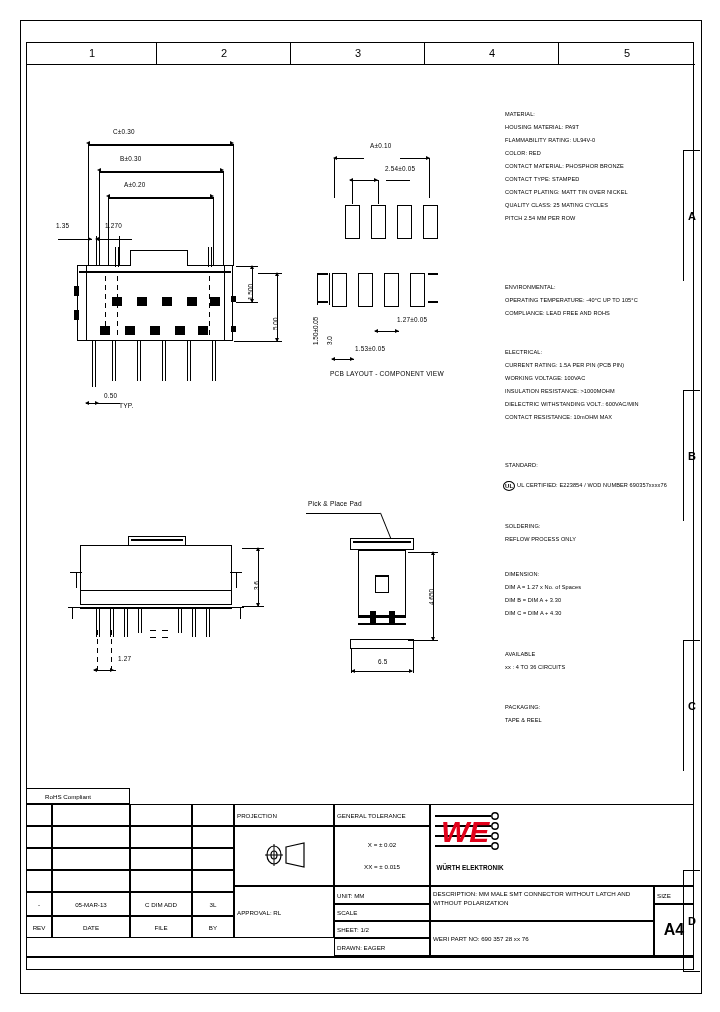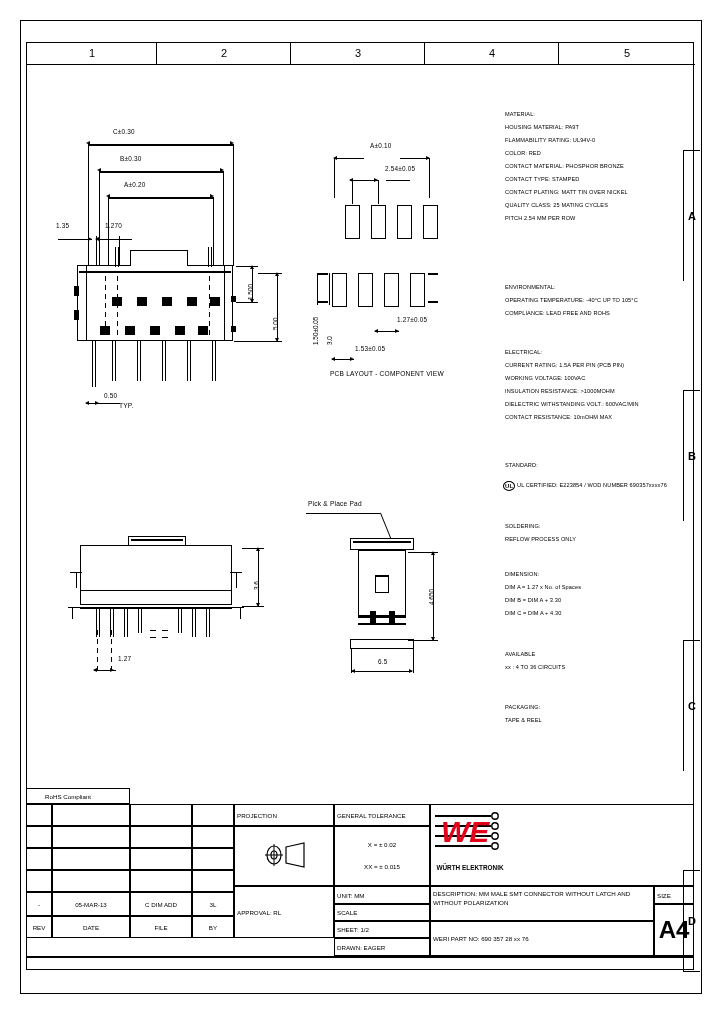--- a/index.html
+++ b/index.html
@@ -31,21 +31,21 @@
       display:flex;align-items:center;padding-left:2px;white-space:nowrap;overflow:hidden;}
   .tbc{justify-content:center;padding-left:0;}
 
   .arr{position:absolute;width:0;height:0;}
   .arrL{border-top:2px solid transparent;border-bottom:2px solid transparent;border-right:4px solid #000;}
   .arrR{border-top:2px solid transparent;border-bottom:2px solid transparent;border-left:4px solid #000;}
   .arrU{border-left:2px solid transparent;border-right:2px solid transparent;border-bottom:4px solid #000;}
   .arrD{border-left:2px solid transparent;border-right:2px solid transparent;border-top:4px solid #000;}
 
   .logoWrap{position:absolute;left:433px;top:808px;width:72px;height:64px;}
-  .a4{position:absolute;font-weight:bold;font-size:24px;}
+  .a4{position:absolute;font-weight:bold;font-size:16px;}
 </style>
 </head>
 <body>
 
 <div class="sheet">
 
   <div class="frame"></div>
   <div class="inner"></div>
 
   <div class="colhdr" style="left:26px;width:130px;">

